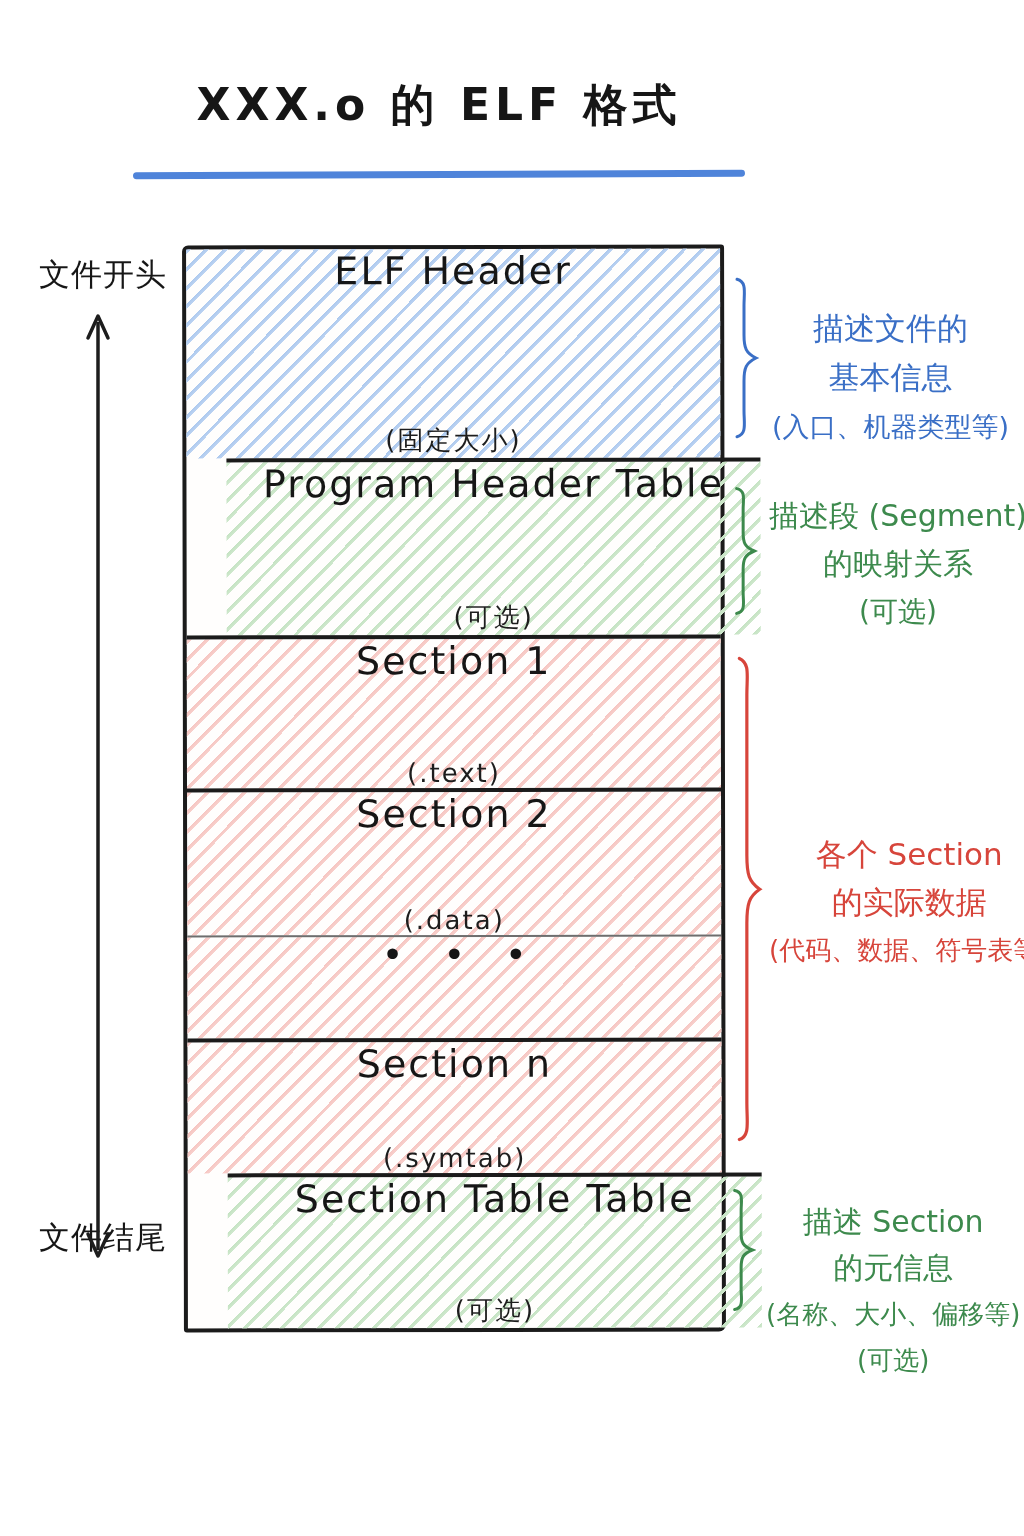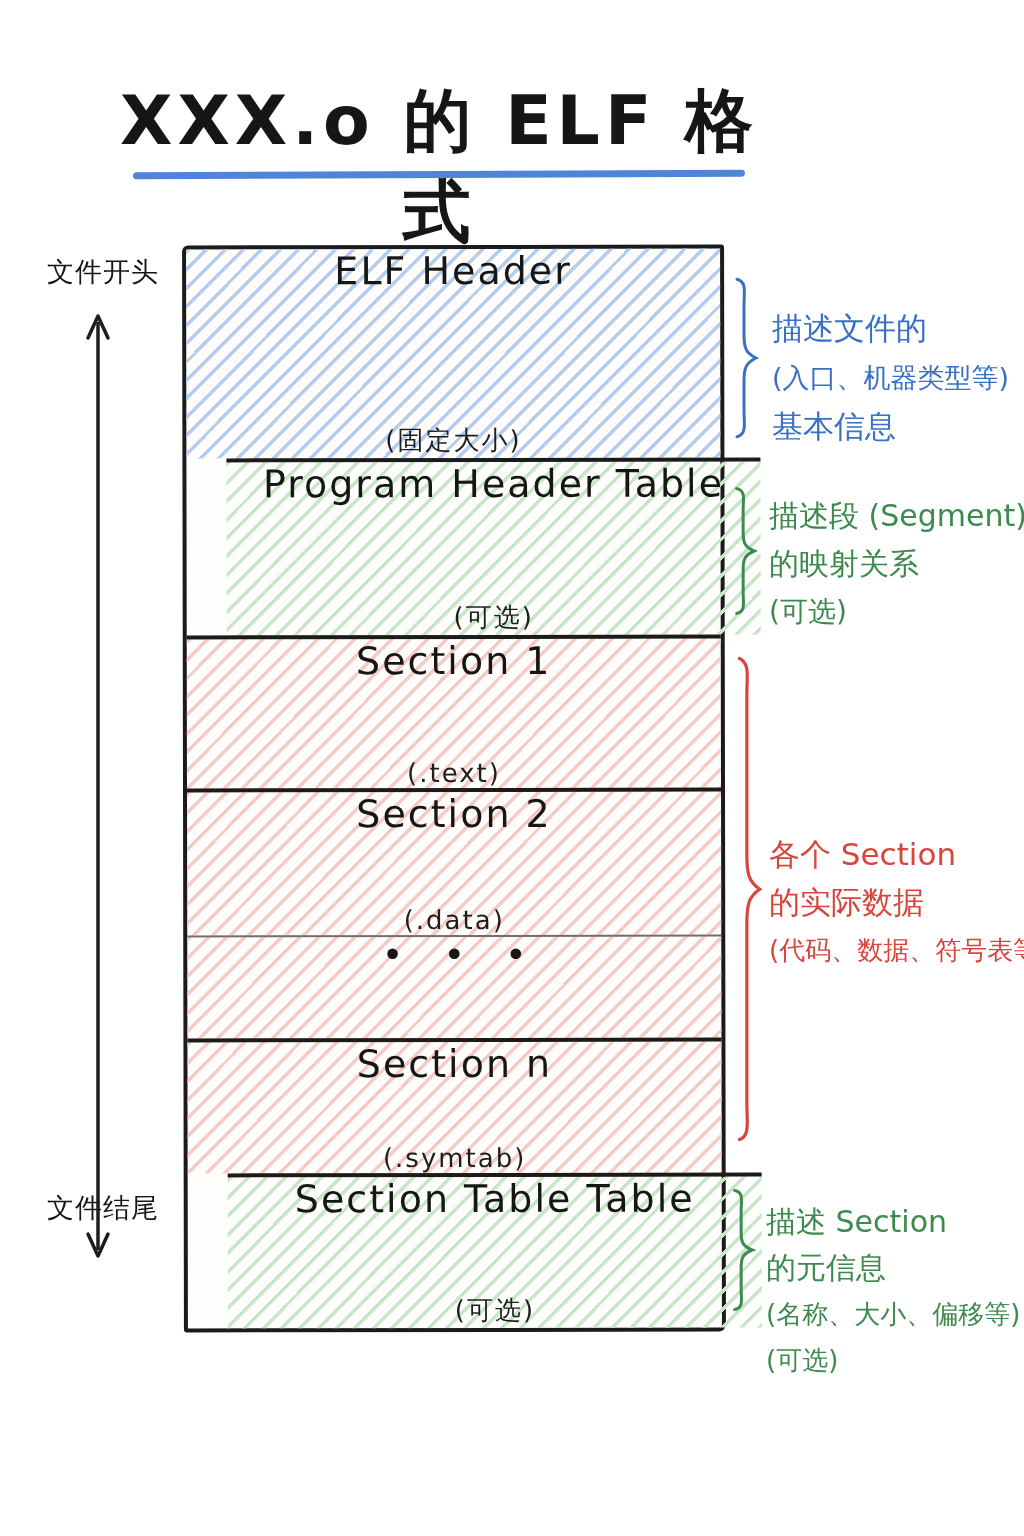--- a/index.html
+++ b/index.html
@@ -6,34 +6,34 @@
   html,body { background:#ffffff; }
   .canvas {
     position:relative; width:1024px; height:1536px;
     background:#ffffff; overflow:hidden;
     font-family:"DejaVu Sans","Liberation Sans",sans-serif;
     color:#1d1d1d;
   }
   
   .title {
     position:absolute; left:99px; top:76px; width:680px;
-    text-align:center; font-size:68px; font-weight:700;
+    text-align:center; font-size:44px; font-weight:700;
     letter-spacing:5px; color:#161616;
   }
   .title-underline {
     position:absolute; left:133px; top:171px; width:612px; height:7px;
     background:#4f84da; border-radius:4px; transform:rotate(-0.25deg);
   }
   
   .file-marker {
     position:absolute; left:36px; width:134px; text-align:center;
-    font-size:27px; letter-spacing:1px; color:#161616; font-weight:500;
+    font-size:31px; letter-spacing:1px; color:#161616; font-weight:500;
   }
   .file-marker.top { top:254px; }
-  .file-marker.bottom { top:1190px; }
+  .file-marker.bottom { top:1217px; }
   .extent-arrow { position:absolute; left:80px; top:310px; }
   
   .stack {
     position:absolute; left:183px; top:245px; width:542px; height:1087px;
     border:4px solid #1b1b1b; background:#fffefd;
     border-radius:6px 3px 7px 3px; transform:rotate(-0.1deg);
   }
   .sect {
     display:flex; flex-direction:column; justify-content:space-between; align-items:center;
     gap:12px; width:100%;
@@ -52,21 +52,21 @@
   }
   .hatch-red {
     background:repeating-linear-gradient(135deg,#f6c6c2 0px,#f8d0cc 3.5px,rgba(255,255,255,0) 3.5px,rgba(255,255,255,0) 13px);
   }
   .h209{height:209px}.h177{height:177px}.h153{height:153px}.h147{height:147px}
   .h103{height:103px}.h135{height:135px}.h155{height:155px}
   
   .brace { position:absolute; }
   
   .note { position:absolute; font-weight:500; }
-  .note .ln { white-space:nowrap; }
+  .note .ln { white-space:nowrap;text-align:center; }
   .note-blue { left:772px; top:304px; color:#3a6fc6; font-size:31px; line-height:49px; }
   .note-green1 { left:769px; top:492px; color:#3d8a4d; font-size:30px; line-height:48px; }
   .note-red { left:769px; top:830px; color:#d7453b; font-size:31px; line-height:48px; }
   .note-green2 { left:766px; top:1199px; color:#3d8a4d; font-size:30px; line-height:46px; }
   .note .paren { font-size:26px; letter-spacing:0; }
   .note-blue .paren { font-size:27px; }
   .note-green1 .paren { font-size:28px; }
 </style>
 </head>
 <body>
@@ -123,22 +123,22 @@
   </svg>
   <svg class="brace" style="left:734px; top:656px;" width="30" height="486" viewBox="0 0 28 100" preserveAspectRatio="none">
     <path d="M5 0.5 C15 1.5 12 4 12 8 L12 41 C12 45 14 46.5 24 48 C14 49.5 12 51 12 55 L12 92 C12 96 15 98.8 5 99.5" fill="none" stroke="#d7453b" stroke-width="3.2" stroke-linecap="round" vector-effect="non-scaling-stroke"></path>
   </svg>
   <svg class="brace" style="left:730px; top:1188px;" width="26" height="124" viewBox="0 0 28 100" preserveAspectRatio="none">
     <path d="M5 2 C15 3.5 12 10 12 18 L12 36 C12 44 14 47 24 50 C14 53 12 56 12 64 L12 82 C12 90 15 96.5 5 98" fill="none" stroke="#3d8a4d" stroke-width="3" stroke-linecap="round" vector-effect="non-scaling-stroke"></path>
   </svg>
 
   <div class="note note-blue">
     <div class="ln">描述文件的</div>
+    <div class="ln">基本信息</div>
     <div class="ln paren">(入口、机器类型等)</div>
-    <div class="ln">基本信息</div>
   </div>
 
   <div class="note note-green1">
     <div class="ln">描述段 (Segment)</div>
     <div class="ln">的映射关系</div>
     <div class="ln paren">(可选)</div>
   </div>
 
   <div class="note note-red">
     <div class="ln">各个 Section</div>

